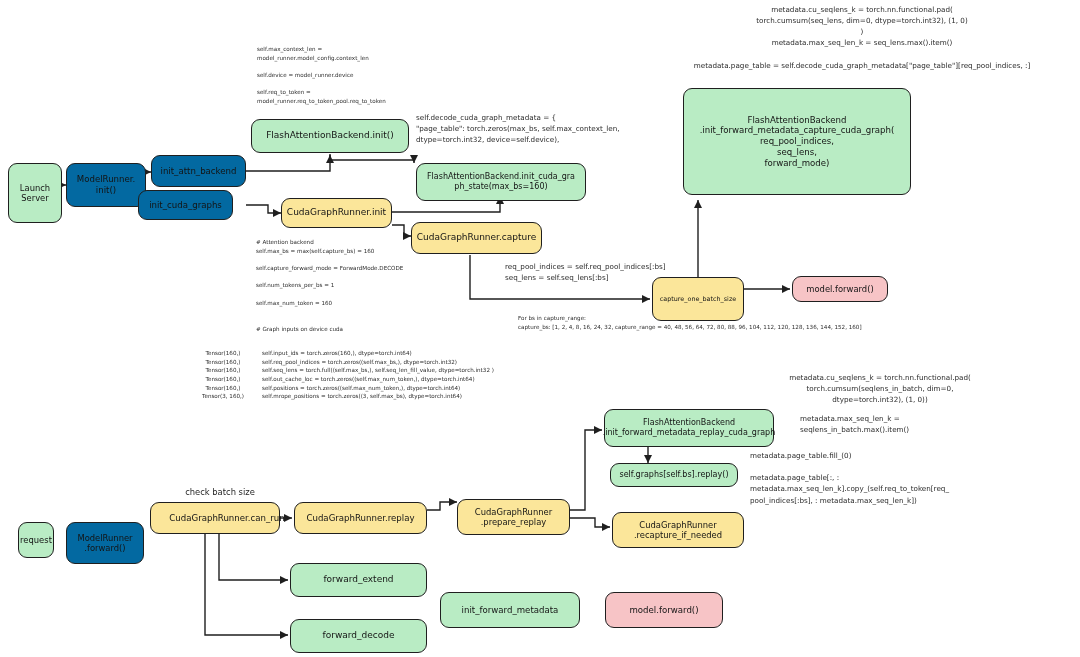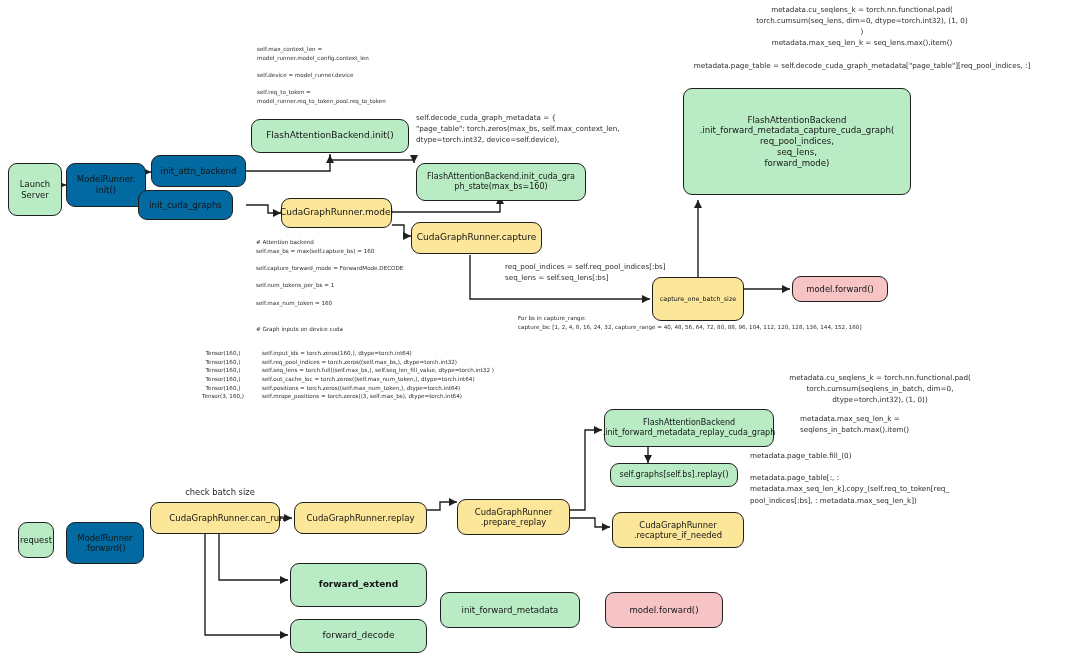--- a/index.html
+++ b/index.html
@@ -102,42 +102,42 @@
       <path d="M219,534 L219,580 L288,580"></path>
 
       <path d="M205,534 L205,635 L288,635"></path>
 
       <path d="M427,510 L440,510 L440,502 L457,502"></path>
 
       <path d="M570,518 L595,518 L595,527 L610,527"></path>
     </g>
   </svg>
 
-  <div class="node green" style="left:8px;  top:163px; width:54px;  height:53px;  font-size:8.4px;">Launch
+  <div class="node green" style="left:8px;  top:163px; width:54px;  height:60px;  font-size:8.4px;">Launch
 Server</div>
 
   <div class="node blue" style="left:66px; top:163px; width:80px;  height:44px;  font-size:8.6px;">ModelRunner.
 init()</div>
 
   <div class="node blue" style="left:151px;top:155px; width:95px;  height:32px;  font-size:8.6px;">init_attn_backend</div>
 
   <div class="node blue" style="left:138px;top:190px; width:95px;  height:30px;  font-size:8.6px;">init_cuda_graphs</div>
 
   <div class="node green" style="left:251px;top:119px; width:158px; height:34px;  font-size:9px;">FlashAttentionBackend.init()</div>
 
   <div class="node green" style="left:416px;top:163px; width:170px; height:38px;  font-size:8px;">FlashAttentionBackend.init_cuda_gra
 ph_state(max_bs=160)</div>
 
   <div class="node green" style="left:683px;top:88px;  width:228px; height:107px; font-size:8.6px;">FlashAttentionBackend
 .init_forward_metadata_capture_cuda_graph(
 req_pool_indices,
 seq_lens,
 forward_mode)</div>
 
-  <div class="node yellow" style="left:281px;top:198px; width:111px; height:30px;  font-size:9px;">CudaGraphRunner.model</div>
+  <div class="node yellow" style="left:281px;top:198px; width:111px; height:30px;  font-size:9px;">CudaGraphRunner.init</div>
 
   <div class="node yellow" style="left:411px;top:222px; width:131px; height:32px;  font-size:9px;">CudaGraphRunner.capture</div>
 
   <div class="node yellow" style="left:652px;top:277px; width:92px;  height:44px;  font-size:6.4px;">capture_one_batch_size</div>
 
   <div class="node pink" style="left:792px;top:276px; width:96px;  height:26px;  font-size:8.4px;">model.forward()</div>
 
   <div class="node green" style="left:604px;top:409px; width:170px; height:38px;  font-size:8px;">FlashAttentionBackend
 .init_forward_metadata_replay_cuda_graph</div>
 
@@ -151,21 +151,21 @@
   <div class="node yellow" style="left:150px;top:502px; width:130px; height:32px;  font-size:8.6px;padding-left:30px;">CudaGraphRunner.can_run</div>
 
   <div class="node yellow" style="left:294px;top:502px; width:133px; height:32px;  font-size:8.6px;">CudaGraphRunner.replay</div>
 
   <div class="node yellow" style="left:457px;top:499px; width:113px; height:36px;  font-size:8.4px;">CudaGraphRunner
 .prepare_replay</div>
 
   <div class="node yellow" style="left:612px;top:512px; width:132px; height:36px;  font-size:8.4px;">CudaGraphRunner
 .recapture_if_needed</div>
 
-  <div class="node green" style="left:290px;top:563px; width:137px; height:44px;  font-size:9px;font-weight:bold;">forward_extend</div>
+  <div class="node green" style="left:290px;top:563px; width:137px; height:34px;  font-size:9px;">forward_extend</div>
 
   <div class="node green" style="left:290px;top:619px; width:137px; height:34px;  font-size:9px;">forward_decode</div>
 
   <div class="node green" style="left:440px;top:592px; width:140px; height:36px;  font-size:8.6px;">init_forward_metadata</div>
 
   <div class="node pink" style="left:605px;top:592px; width:118px; height:36px;  font-size:8.6px;">model.forward()</div>
 
   <div class="ann l tiny" style="left:257px; top:45px; width:200px;">self.max_context_len =
 model_runner.model_config.context_len
 

